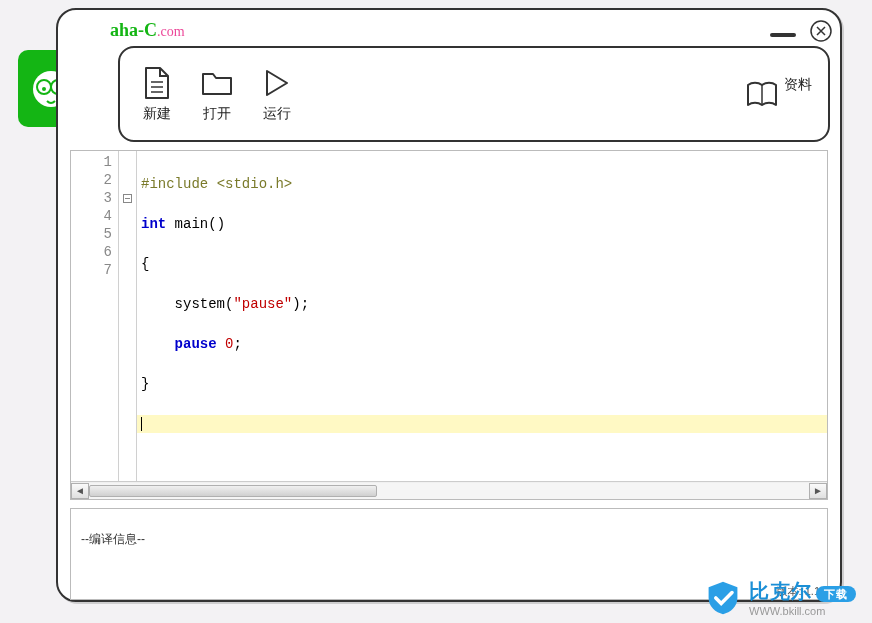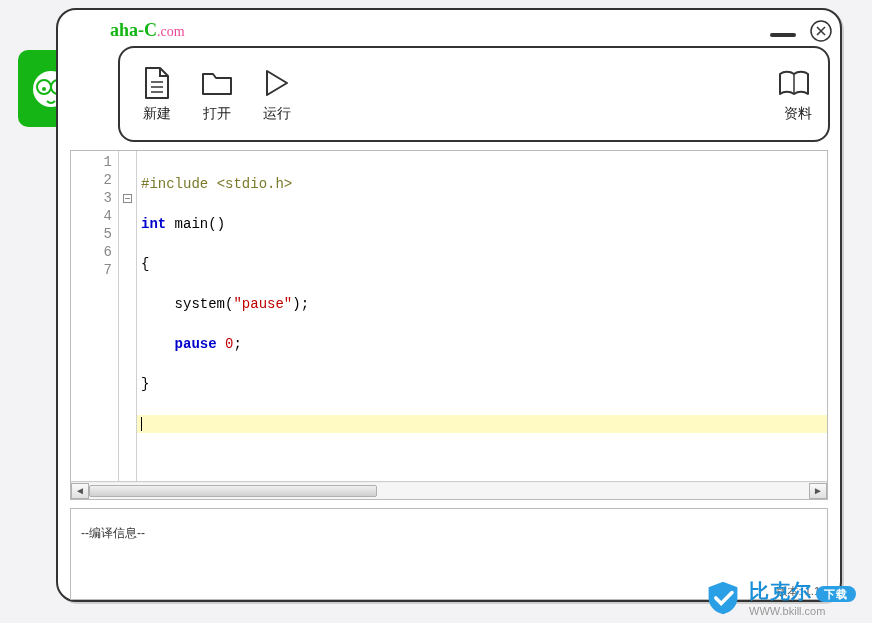--- a/index.html
+++ b/index.html
@@ -106,22 +106,22 @@
   align-items: center;
   justify-content: center;
 }
 .tool-btn .label {
   font-size: 14px;
   color: #222;
 }
 .tool-right {
   margin-left: auto;
   display: flex;
-  flex-direction: column;
-  align-items: flex-end;
+  flex-direction: row;
+  align-items: flex-start;
   gap: 4px;
   cursor: pointer;
 }
 .tool-right .icon {
   width: 36px;
   height: 36px;
   display: flex;
   align-items: center;
   justify-content: center;
 }
@@ -256,21 +256,21 @@
   border-radius: 2px;
 }
 .output-panel {
   position: absolute;
   left: 12px;
   right: 12px;
   top: 498px;
   height: 92px;
   border: 1px solid #bbb;
   background: #fff;
-  padding: 16px 10px;
+  padding: 22px 10px;
   font-size: 12px;
   color: #333;
 }
 .status-bar {
   position: absolute;
   left: 12px;
   right: 12px;
   bottom: 0;
   height: 18px;
   font-size: 11px;

